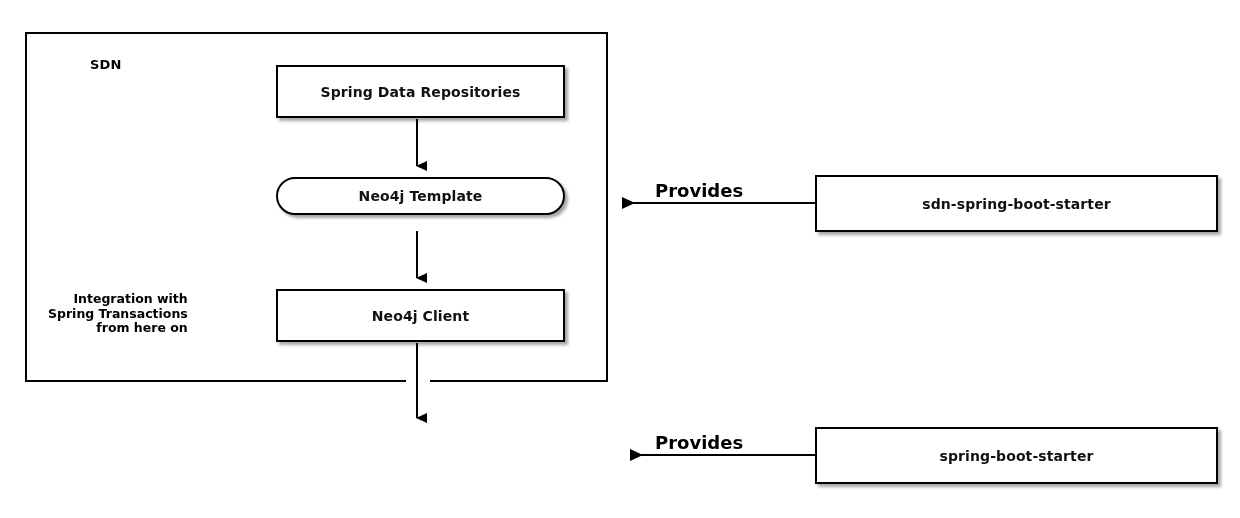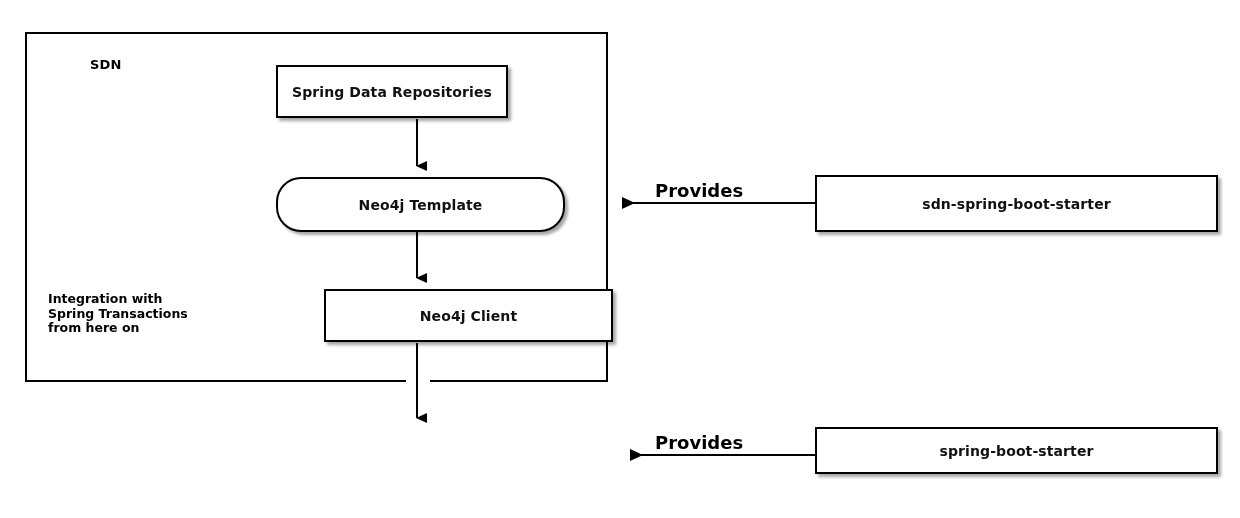--- a/index.html
+++ b/index.html
@@ -104,42 +104,42 @@
 
     <line x1="417" y1="231" x2="417" y2="278" stroke="#000000" stroke-width="2" marker-end="url(#arrowDown)"></line>
 
     <line x1="417" y1="343" x2="417" y2="418" stroke="#000000" stroke-width="2" marker-end="url(#arrowDown)"></line>
 
     <line x1="815" y1="203" x2="622" y2="203" stroke="#000000" stroke-width="2" marker-end="url(#arrowLeft)"></line>
 
     <line x1="815" y1="455" x2="630" y2="455" stroke="#000000" stroke-width="2" marker-end="url(#arrowLeft)"></line>
   </svg>
 
-  <div class="node" style="left:276px; top:65px; width:232px; height:53px;">
+  <div class="node" style="left:276px; top:65px; width:289px; height:53px;">
     <span class="node-label">Spring Data Repositories</span>
   </div>
 
-  <div class="node" style="left:276px; top:177px; width:289px; height:55px;border-radius:25px;">
+  <div class="node" style="left:276px; top:177px; width:289px; height:38px;border-radius:25px;">
     <span class="node-label">Neo4j Template</span>
   </div>
 
-  <div class="node" style="left:276px; top:289px; width:289px; height:53px;margin-left:48px;">
+  <div class="node" style="left:276px; top:289px; width:289px; height:53px;">
     <span class="node-label">Neo4j Client</span>
   </div>
 
 
   <div class="node" style="left:815px; top:175px; width:403px; height:57px;">
     <span class="node-label">sdn-spring-boot-starter</span>
   </div>
 
-  <div class="node" style="left:815px; top:427px; width:403px; height:47px;align-items:center;">
+  <div class="node" style="left:815px; top:427px; width:403px; height:57px;align-items:center;">
     <span class="node-label">spring-boot-starter</span>
   </div>
 
-  <div class="note" style="left:48px; top:292px;">Integration with
+  <div class="note" style="left:48px; top:292px;text-align:right;">Integration with
 Spring Transactions
 from here on</div>
 
   <div class="edge-label" style="left:655px; top:180px;">Provides</div>
 
   <div class="edge-label" style="left:655px; top:432px;">Provides</div>
 
 </div>
 
 </body></html>

